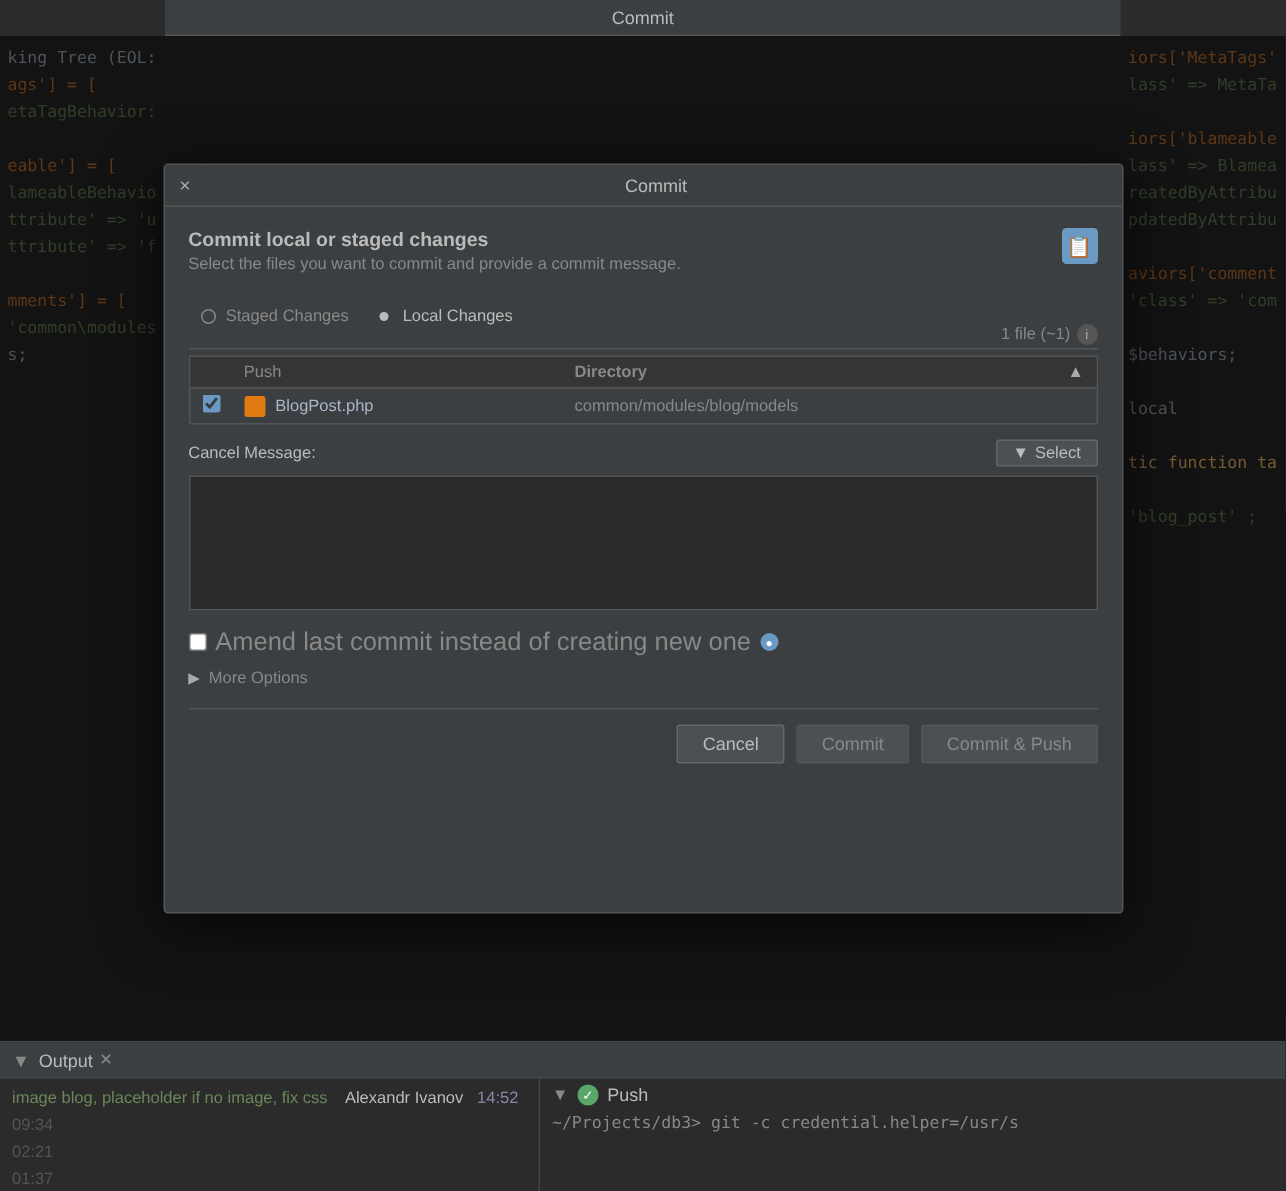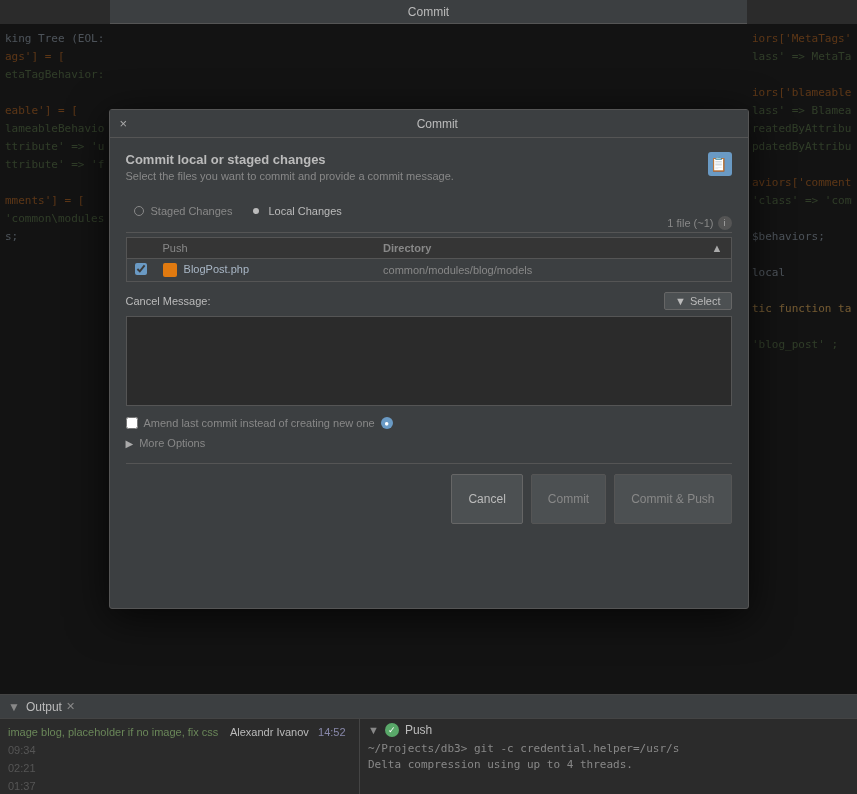--- a/index.html
+++ b/index.html
@@ -398,21 +398,21 @@
     }
 
     .amend-checkbox {
       width: 12px;
       height: 12px;
       accent-color: #6a9ac4;
     }
 
     .amend-label {
       color: #888;
-      font-size: 11px;
+      font-size: 17px;
     }
 
     .amend-info {
       width: 12px;
       height: 12px;
       border-radius: 50%;
       background: #6a9ac4;
       color: white;
       font-size: 8px;
       display: flex;
@@ -443,21 +443,21 @@
     .action-buttons {
       display: flex;
       justify-content: flex-end;
       gap: 8px;
       margin-top: 14px;
       padding-top: 10px;
       border-top: 1px solid #555;
     }
 
     .btn {
-      padding: 17px 16px;
+      padding: 5px 16px;
       font-size: 12px;
       cursor: pointer;
       border-radius: 2px;
       border: 1px solid #666;
     }
 
     .btn-cancel {
       background: #4c5052;
       color: #bbbbbb;
     }
@@ -557,21 +557,20 @@
           <span>01:37</span>
         </div>
       </div>
       <div class="output-right">
         <div class="push-header">
           <span style="color:#888; font-size:11px;">▼</span>
           <div class="push-icon">✓</div>
           <span class="push-label">Push</span>
         </div>
         <div class="push-detail">~/Projects/db3&gt; git -c credential.helper=/usr/s</div>
-        <div class="push-detail">Delta compression using up to 4 threads.</div>
       </div>
     </div>
   </div>
 </div>
 
 <div class="overlay-dim"></div>
 
 <div class="outer-dialog">
   <div class="dialog-outer">
 

